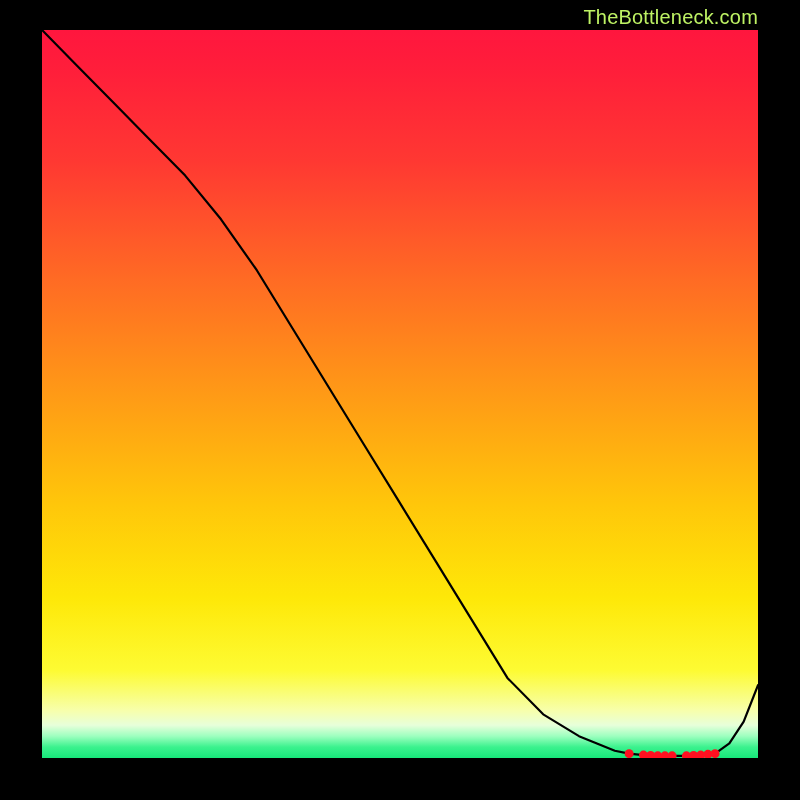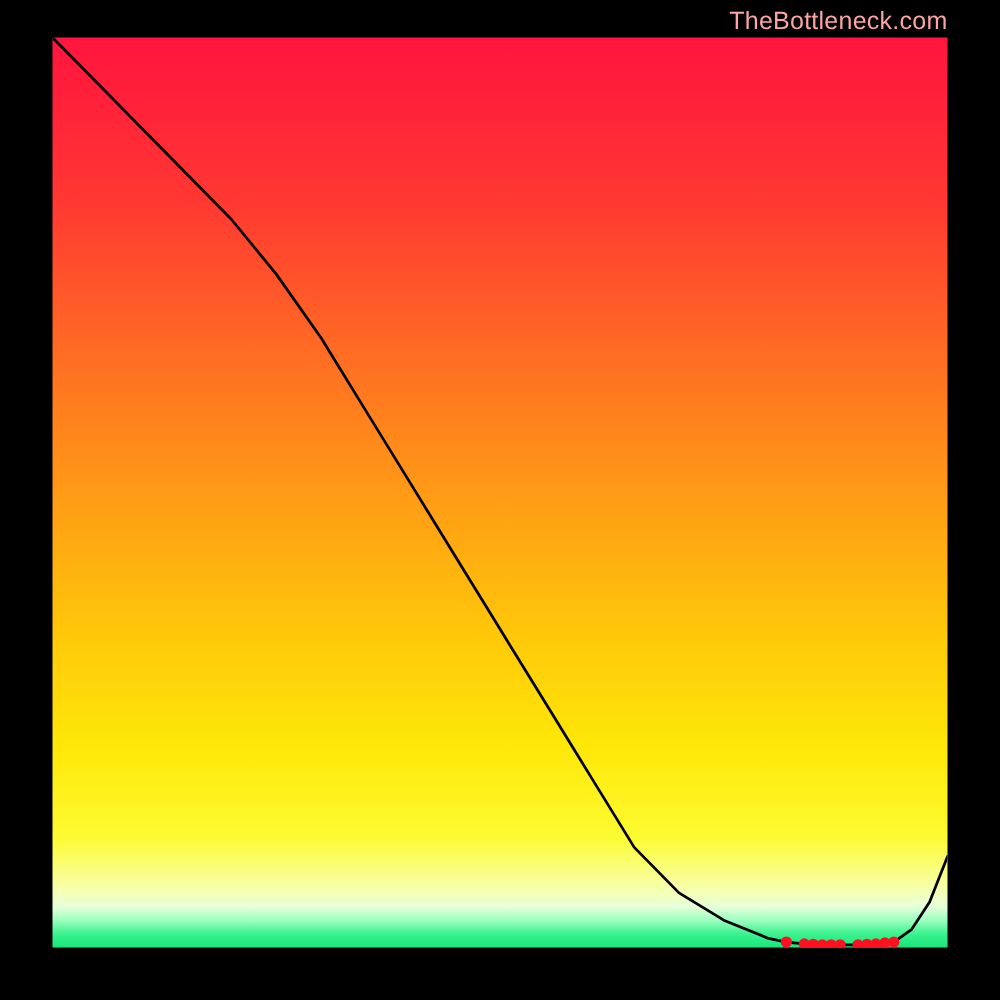--- a/index.html
+++ b/index.html
@@ -37,21 +37,21 @@
     left: 0; top: 0;
     width: 716px; height: 728px;
     pointer-events: none;
   }
   .watermark {
     position: absolute;
     top: 6px;
     right: 42px;
     font-family: Arial, Helvetica, sans-serif;
     font-size: 20px;
-    color: #fca5a5;
+    color: #bef264;
     letter-spacing: 0.2px;
   }
 </style>
 </head>
 <body>
 <div class="frame">
   <div class="watermark">TheBottleneck.com</div>
   <div class="plot">
     <svg class="line-layer" viewBox="0 0 716 728" preserveAspectRatio="none">
       <path id="series-path" fill="none" stroke="#000" stroke-width="2.2" stroke-linejoin="round" stroke-linecap="round" d="M0.00 0.00 L35.80 36.40 L71.60 72.80 L107.40 109.20 L143.20 145.60 L179.00 189.28 L214.80 240.24 L250.60 298.48 L286.40 356.72 L322.20 414.96 L358.00 473.20 L393.80 531.44 L429.60 589.68 L465.40 647.92 L501.20 684.32 L537.00 706.16 L572.80 720.72 L587.12 723.63 L601.44 725.09 L615.76 725.82 L630.08 725.82 L644.40 725.82 L658.72 725.09 L673.04 723.63 L687.36 713.44 L701.68 691.60 L716.00 655.20"></path>

